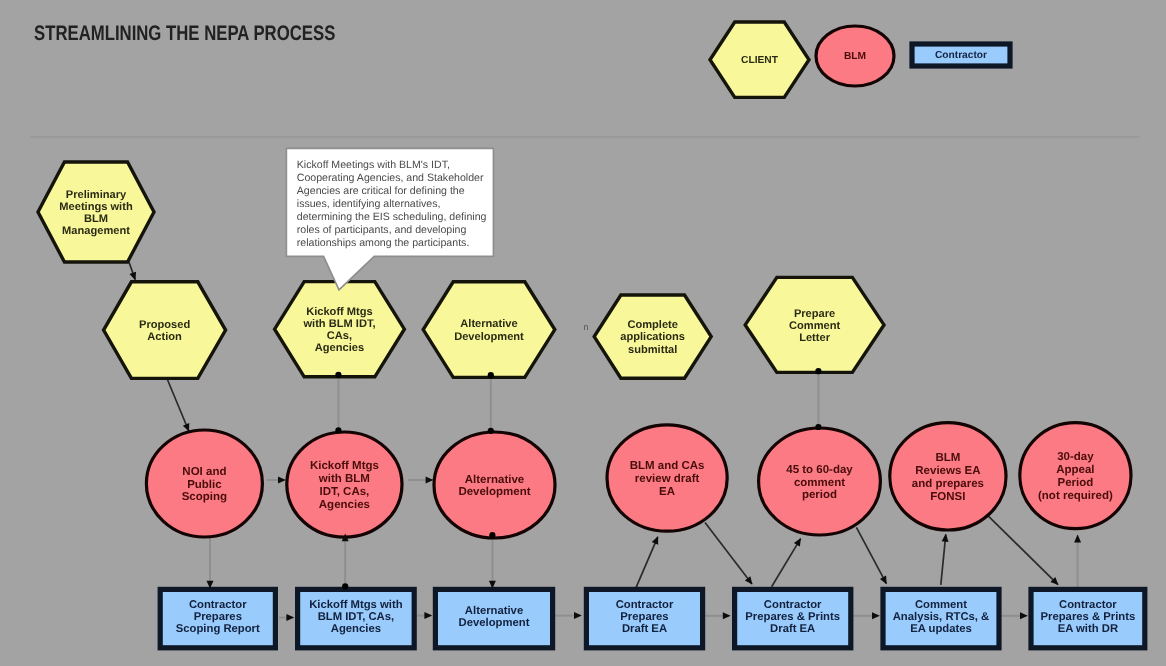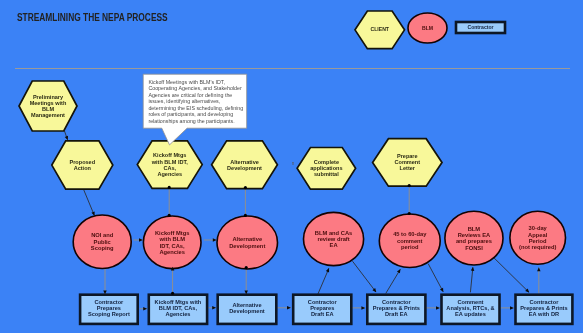--- a/index.html
+++ b/index.html
@@ -1,18 +1,18 @@
 <!DOCTYPE html>
 <html><head>
 <meta charset="utf-8">
 <style>
   html,body{margin:0;padding:0;}
   body{width:583px;height:333px;background:#ffffff;
        font-family:"Liberation Sans",sans-serif;overflow:hidden;}
-  #page{position:relative;width:583px;height:333px;background:#3b82f6;}
+  #page{position:relative;width:583px;height:333px;background:#a3a3a3;}
   #title{position:absolute;left:17px;top:11px;font-size:10.5px;font-weight:bold;
          color:#222;white-space:nowrap;transform:scaleX(0.797);transform-origin:left center;}
   #divider{position:absolute;left:15px;top:68px;width:555px;height:1px;background:#9a9a9a;}
   svg#canvas{position:absolute;left:0;top:0;width:583px;height:333px;}
   .hexshape{fill:#F8F89A;stroke:#14140a;stroke-width:1.7;}
   .circshape{fill:#FC7A83;stroke:#130303;stroke-width:1.6;}
   .rectshape{fill:#99CBFC;stroke:#0d1726;stroke-width:2.6;}
   .calloutbox{fill:#ffffff;stroke:#8e8e8e;stroke-width:0.8;}
   .conn{stroke:#8f8f8f;stroke-width:1;fill:none;}
   .conn-dark{stroke:#2b2b2b;stroke-width:0.85;fill:none;}

